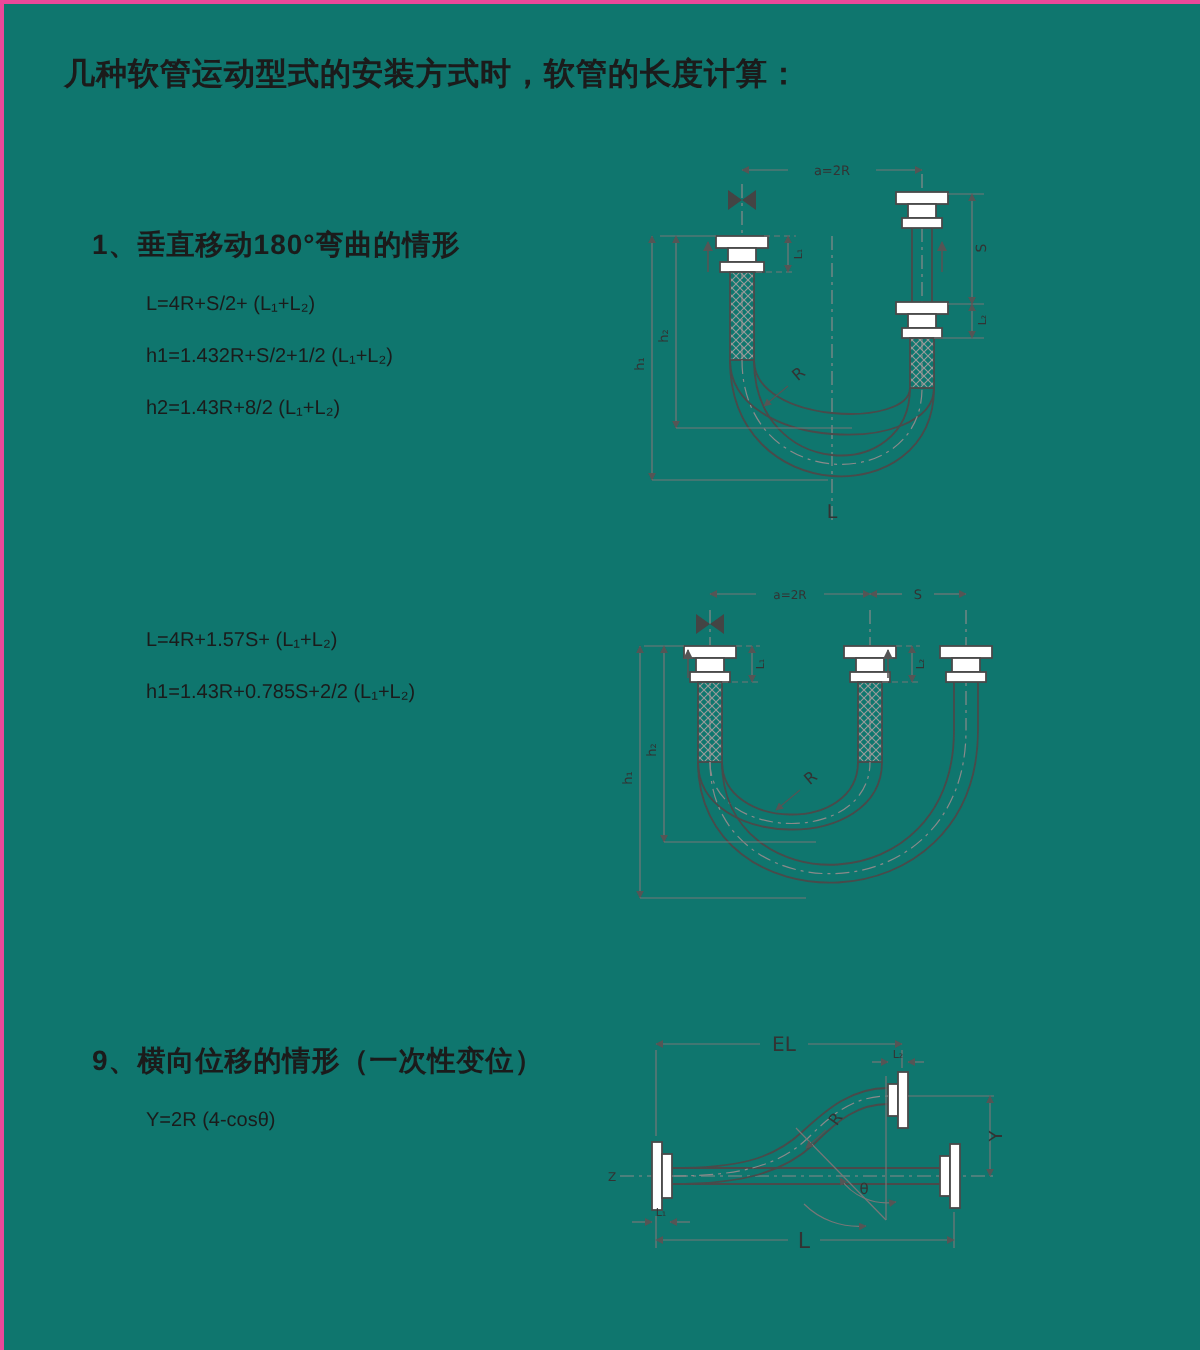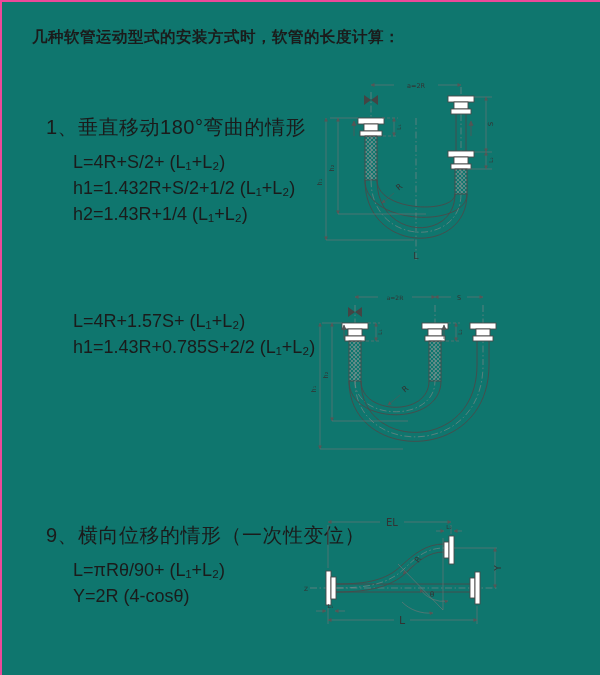--- a/index.html
+++ b/index.html
@@ -5,47 +5,46 @@
   html,body{margin:0;padding:0;background:#ffffff;}
   .page{
     position:relative;width:598px;height:673px;background:#0f766e;
     border:2px solid #ec4899;overflow:hidden;
     font-family:"Liberation Sans","DejaVu Sans",sans-serif;color:#1b1b1b;
   }
   .title{
     position:absolute;left:30px;top:25px;font-size:15.5px;font-weight:700;letter-spacing:.5px;
   }
   .calc{position:absolute;}
-  .heading{font-size:20px;font-weight:400;letter-spacing:.5px;margin-bottom:8px;}
-  .formula{font-size:18px;line-height:26px;padding-left:27px;}
+  .heading{font-size:14px;font-weight:700;letter-spacing:.5px;margin-bottom:8px;}
+  .formula{font-size:10px;line-height:26px;padding-left:27px;}
   svg.diagram{position:absolute;}
   svg.diagram text{font-family:"DejaVu Sans","Liberation Sans",sans-serif;fill:#333;}
 </style>
 </head>
 <body>
 
 <div class="page">
 
   <div class="title">几种软管运动型式的安装方式时，软管的长度计算：</div>
 
   <section class="calc" style="left:44px;top:112px">
     <div class="heading">1、垂直移动180°弯曲的情形</div>
     <div class="formula">L=4R+S/2+ (L₁+L₂)</div>
     <div class="formula">h1=1.432R+S/2+1/2 (L₁+L₂)</div>
-    <div class="formula">h2=1.43R+1/4 (L₁+L₂)</div>
+    <div class="formula">h2=1.43R+8/2 (L₁+L₂)</div>
   </section>
 
   <section class="calc" style="left:44px;top:306px">
     <div class="formula">L=4R+1.57S+ (L₁+L₂)</div>
     <div class="formula">h1=1.43R+0.785S+2/2 (L₁+L₂)</div>
   </section>
 
   <section class="calc" style="left:44px;top:520px">
     <div class="heading">9、横向位移的情形（一次性变位）</div>
-    <div class="formula">L=πRθ/90+ (L₁+L₂)</div>
     <div class="formula">Y=2R (4-cosθ)</div>
   </section>
 
   <svg class="diagram" style="left:312px;top:70px" width="280" height="192" viewBox="0 0 280 192">
     <defs>
       <marker id="ah1" viewBox="0 0 10 10" refX="9" refY="5" markerWidth="6.5" markerHeight="6.5" orient="auto-start-reverse">
         <path d="M0,0L10,5L0,10z" fill="#555"></path>
       </marker>
       <pattern id="braid1" width="4" height="4" patternUnits="userSpaceOnUse">
         <path d="M0,4 L4,0 M0,0 L4,4" stroke="#9a9a9a" stroke-width="0.55" fill="none"></path>

